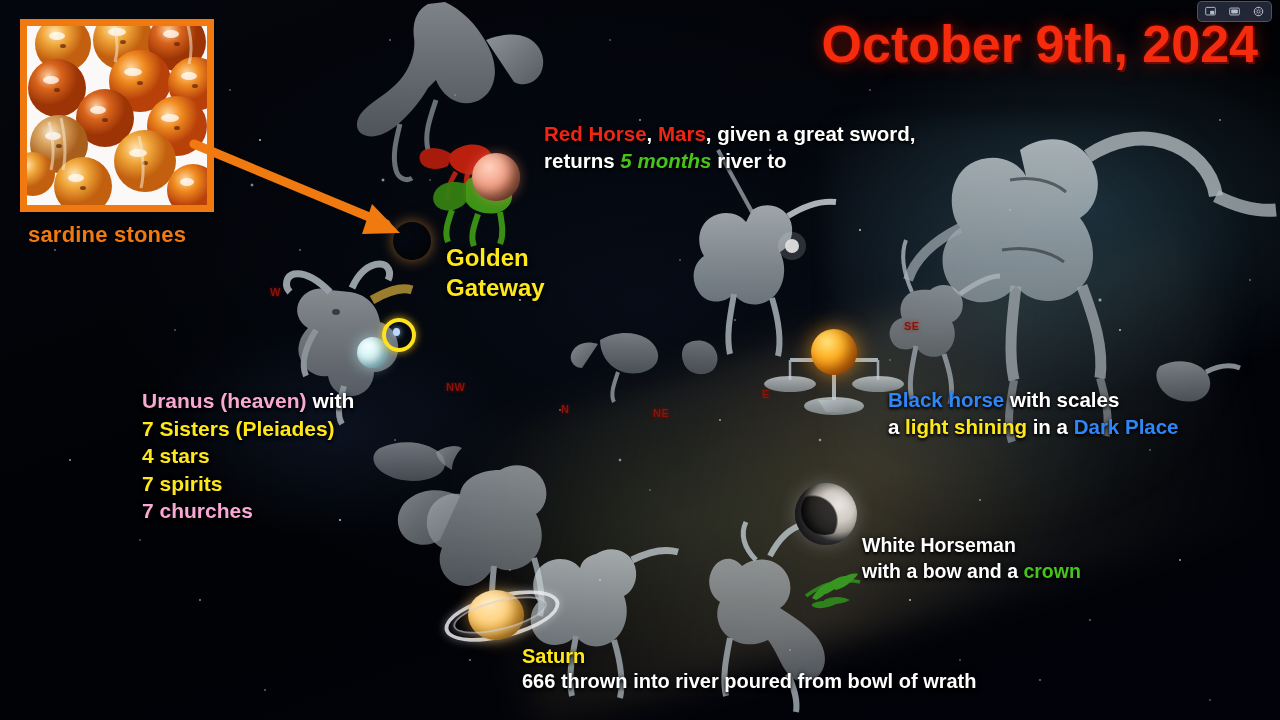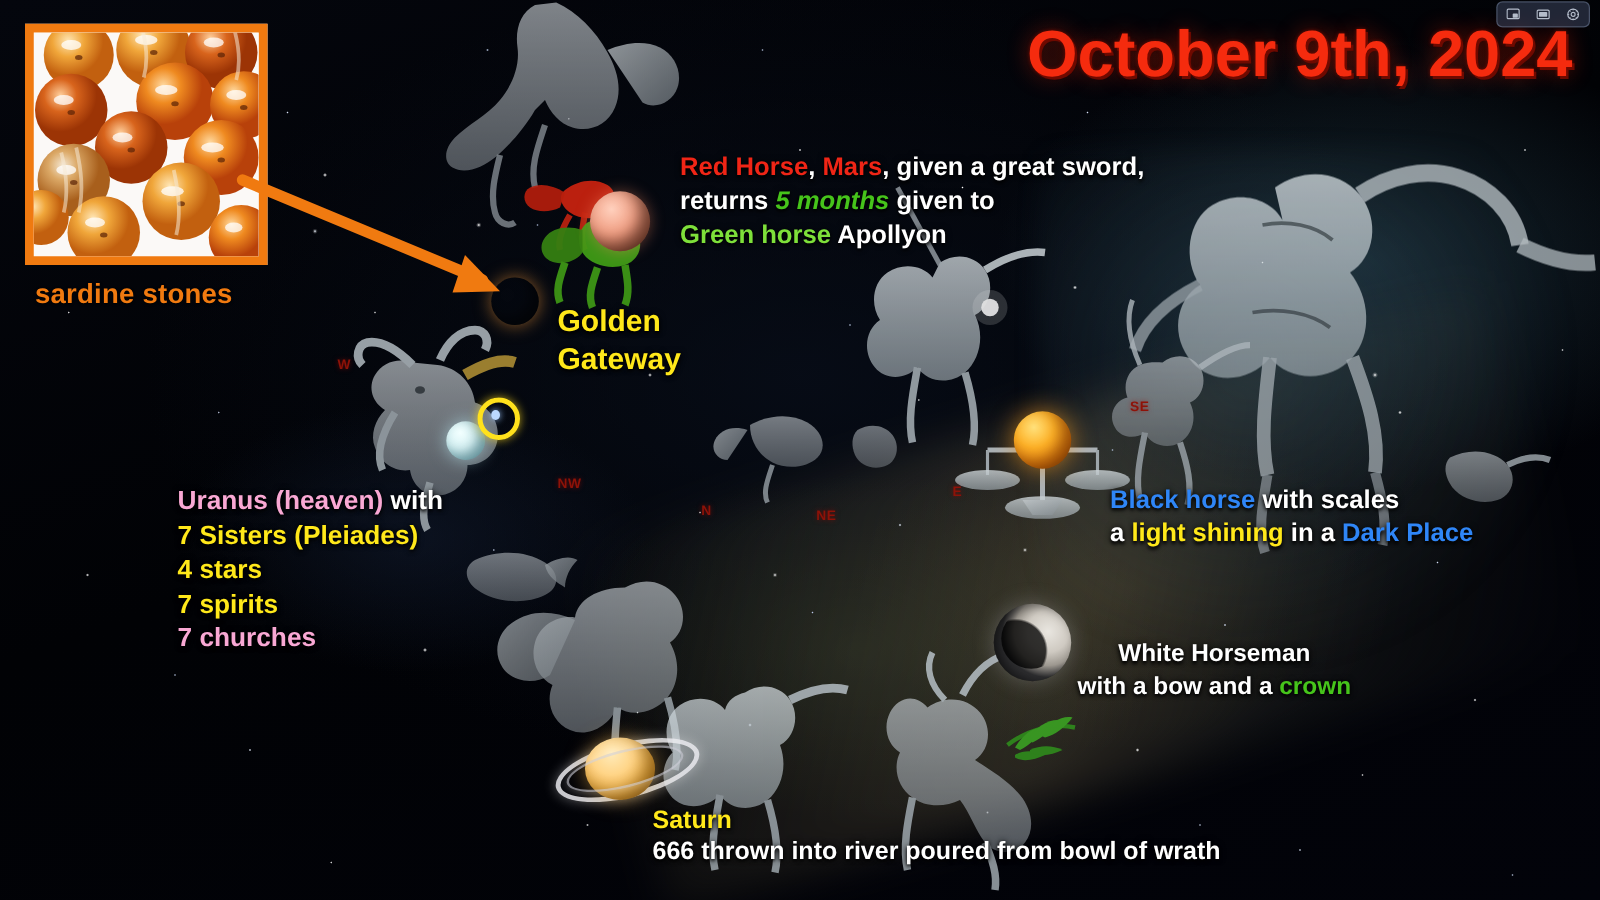--- a/index.html
+++ b/index.html
@@ -136,21 +136,21 @@
   
   .txt{position:absolute;color:#fff;font-weight:bold;
        text-shadow:0 2px 3px rgba(0,0,0,.95), 0 0 5px rgba(0,0,0,.85);}
   #title{right:22px;top:14px;font-size:52px;font-weight:bold;color:#f52b0e;letter-spacing:0px;
     text-shadow:0 0 3px #7a0b00, 2px 2px 0 #6d0a00, 0 0 18px rgba(255,40,0,.45);
     font-family:"Liberation Sans",sans-serif;}
   #red-horse-block{left:530px;top:120px;font-size:20.5px;line-height:27px;margin-left:14px;}
   #golden-gateway{left:446px;top:243px;font-size:24px;line-height:30px;color:#ffe81a;}
   #uranus-block{left:142px;top:387px;font-size:21px;line-height:27.5px;}
   #black-horse-block{left:888px;top:386px;font-size:20.5px;line-height:27px;}
-  #white-horseman-block{left:862px;top:510px;font-size:19.5px;line-height:26px;text-align:center;}
+  #white-horseman-block{left:862px;top:532px;font-size:19.5px;line-height:26px;}
   #saturn-label{left:522px;top:645px;font-size:20px;color:#ffe81a;}
   #saturn-text{left:522px;top:670px;font-size:20px;}
 
   .c-red{color:#f02516;} .c-green{color:#46c41b;} .c-lgreen{color:#7ee03a;}
   .c-yellow{color:#ffe81a;} .c-cyan{color:#f9a8d4;} .c-blue{color:#2f86f7;}
   .c-white{color:#ffffff;} .c-italic{font-style:italic;}
 
   
   .compass{position:absolute;color:#8e1208;font-size:11px;font-weight:bold;letter-spacing:.5px;
            text-shadow:0 0 4px rgba(160,10,0,.6);}
@@ -451,24 +451,21 @@
   <div class="compass" style="left:762px;top:388px;">E</div>
   <div class="compass" style="left:904px;top:320px;">SE</div>
 
   <div class="txt" id="title">October 9th, 2024</div>
 
   <div class="txt" id="red-horse-block">
     <div>
       <span class="c-red">Red Horse</span><span class="c-white">, </span><span class="c-red">Mars</span><span class="c-white">, given a great sword,</span>
     </div>
     <div>
-      <span class="c-white">returns </span><span class="c-green c-italic">5 months</span><span class="c-white"> given to</span>
-    </div>
-    <div>
-      <span class="c-lgreen">Green horse</span><span class="c-white"> Apollyon</span>
+      <span class="c-white">returns </span><span class="c-green c-italic">5 months</span><span class="c-white"> river to</span>
     </div>
   </div>
 
   <div class="txt" id="golden-gateway">
     <div>Golden</div>
     <div>Gateway</div>
   </div>
 
   <div class="txt" id="uranus-block">
     <div>

